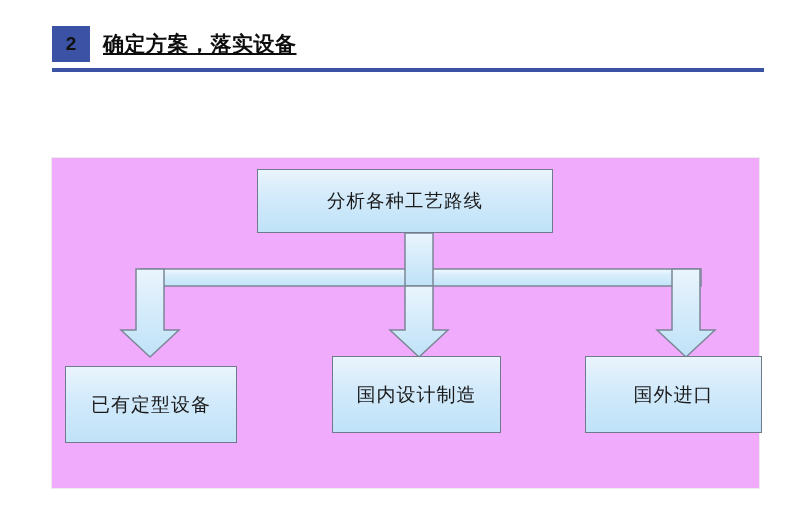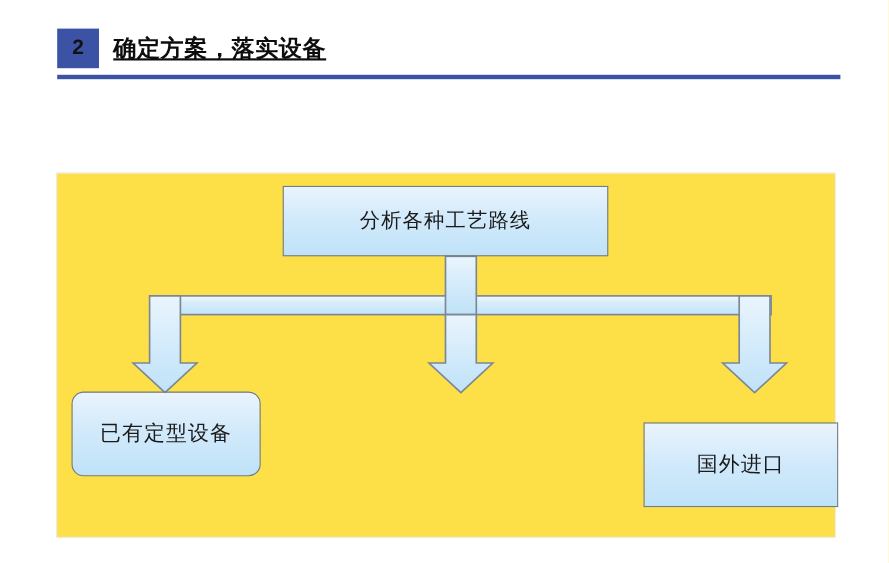--- a/index.html
+++ b/index.html
@@ -63,21 +63,21 @@
   }
 
   
   .diagram-frame {
     position: absolute;
     left: 51px;
     top: 157px;
     width: 709px;
     height: 332px;
     border: 1px solid #ececec;
-    background: #fde047;
+    background: #f0abfc;
     box-sizing: border-box;
   }
 
   
   .flow-box {
     position: absolute;
     box-sizing: border-box;
     border: 1.6px solid #6f7b8a;
     background: linear-gradient(to bottom, #eaf4fc 0%, #d2eafb 45%, #bfe2f8 100%);
     display: flex;
@@ -93,37 +93,35 @@
   }
   .flow-box.top-box {
     left: 205px;       
     top: 11px;         
     width: 296px;
     height: 64px;
     font-size: 18.5px;
   }
   .flow-box.leaf-1 {
     left: 13px;        
-    top: 198px;        
+    top: 208px;        
     width: 172px;
     height: 77px;
-    border-radius: 11px;
   }
   .flow-box.leaf-2 {
     left: 280px;       
     top: 198px;
     width: 169px;
     height: 77px;
   }
   .flow-box.leaf-3 {
     left: 533px;       
     top: 198px;
     width: 177px;
     height: 77px;
-    margin-top: 28px;
   }
   .box-line {
     display: block;
   }
 
   
   .connector-svg {
     position: absolute;
     left: 0;
     top: 0;
@@ -170,16 +168,17 @@
   </svg>
 
   <div class="flow-box top-box">
     <div>
       <span class="box-line">分析各种工艺路线</span>
     </div>
   </div>
 
   <div class="flow-box leaf-1">已有定型设备</div>
 
+  <div class="flow-box leaf-2">国内设计制造</div>
 
   <div class="flow-box leaf-3">国外进口</div>
 
 </div>
 
 </body></html>

